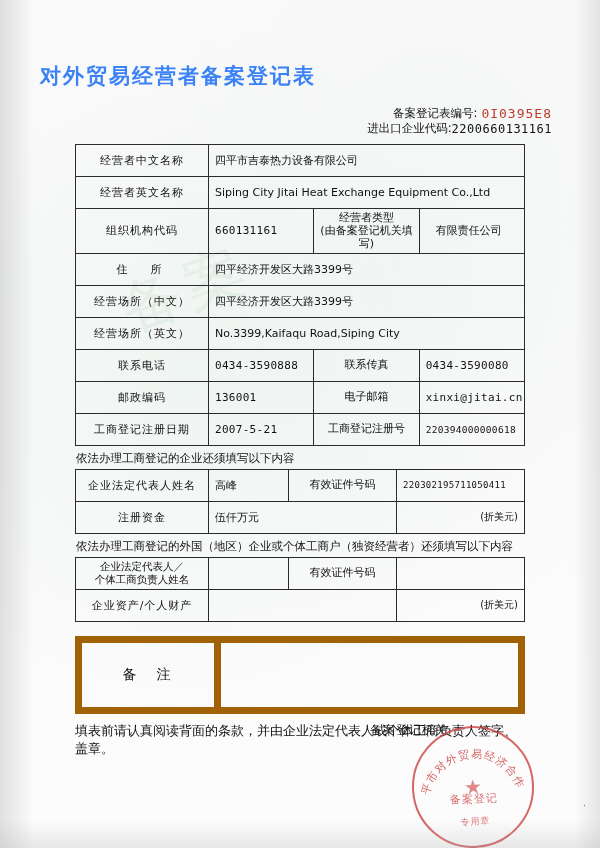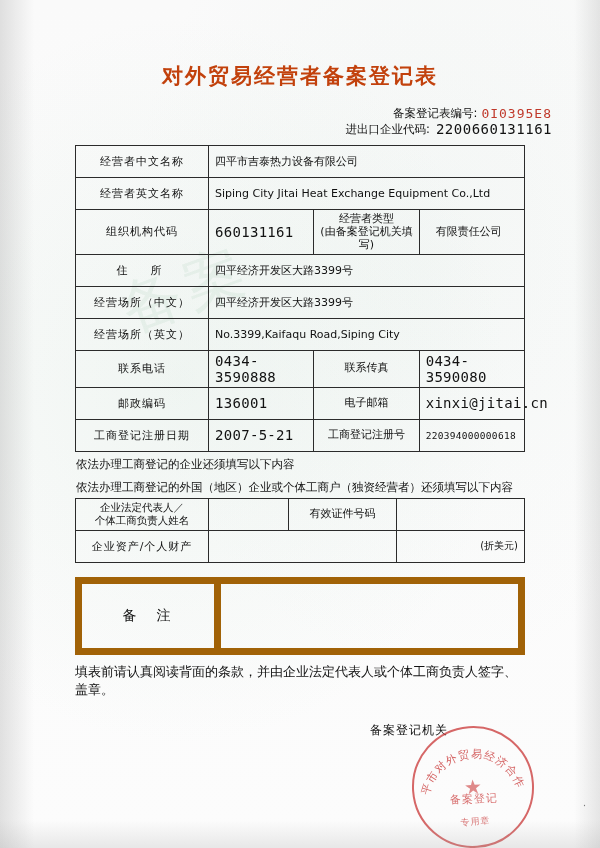--- a/index.html
+++ b/index.html
@@ -51,26 +51,26 @@
 
   .doc {
     position: absolute;
     left: 40px;
     top: 0;
     width: 520px;
     height: 848px;
   }
 
   .title {
-    text-align: center;
+    text-align: left;
     font-size: 21px;
     font-weight: bold;
     letter-spacing: 2px;
     margin-top: 62px;
-    color: #c2410c;
+    color: #3b82f6;
     font-family: "DejaVu Sans", "Liberation Sans", sans-serif;
   }
 
   .subline {
     display: flex;
     align-items: flex-end;
     margin-top: 16px;
     font-size: 11px;
     padding: 0 8px 0 6px;
     flex-direction: column;
@@ -86,22 +86,21 @@
   }
   .lbl { color: #111; font-size: 11.5px; }
   .hand-red {
     color: #c0392b;
     font-size: 13px;
     letter-spacing: 1px;
     margin-left: 4px;
     font-family: "DejaVu Sans Mono", monospace;
   }
   .val-plain {
-    font-size: 14px;
-    margin-left: 6px;
+    font-size: 12px;
     color: #111;
     font-family: "DejaVu Sans Mono", monospace;
     letter-spacing: 0.5px;
   }
 
   table.form {
     width: 450px;
     margin: 8px auto 0 auto;
     border-collapse: collapse;
     table-layout: fixed;
@@ -122,21 +121,21 @@
   }
   td.label.spaced { letter-spacing: 6px; }
   td.value {
     font-size: 11.5px;
     color: #111;
     padding-left: 10px;
   }
   td.value.mono {
     font-family: "DejaVu Sans Mono", monospace;
     letter-spacing: 0.3px;
-    font-size: 14px;
+    font-size: 11px;
   }
   td.midlabel {
     text-align: center;
     width: 95px;
     font-size: 10.5px;
     line-height: 1.15;
   }
   td.small {
     font-size: 9.5px;
     line-height: 1.2;
@@ -332,20 +331,35 @@
         <td class="label">工商登记注册日期</td>
         <td class="value mono">2007-5-21</td>
         <td class="midlabel">工商登记注册号</td>
         <td class="value mono" style="width:105px; font-size:9.5px;">220394000000618</td>
       </tr>
     </tbody>
       </table>
 
     <div class="sectionline">依法办理工商登记的企业还须填写以下内容</div>
 
+    <table class="form" style="margin-top:0;">
+      <tbody>
+          <tr>
+        <td class="label">企业法定代表人姓名</td>
+        <td class="value">高峰</td>
+        <td class="midlabel">有效证件号码</td>
+        <td class="value mono" style="width:115px; font-size:9px;">220302195711050411</td>
+      </tr>
+      <tr>
+        <td class="label">注册资金</td>
+        <td class="value" colspan="2">伍仟万元</td>
+        <td class="value" style="text-align:right; font-size:10px; width:115px;">(折美元)</td>
+      </tr>
+    </tbody>
+      </table>
 
     <div class="sectionline">依法办理工商登记的外国（地区）企业或个体工商户（独资经营者）还须填写以下内容</div>
 
     <table class="form" style="margin-top:0;">
       <tbody>
           <tr>
         <td class="label" style="font-size:10.5px; line-height:1.2; letter-spacing:0;">
           <div>企业法定代表人／</div>
           <div>个体工商负责人姓名</div>
         </td>

